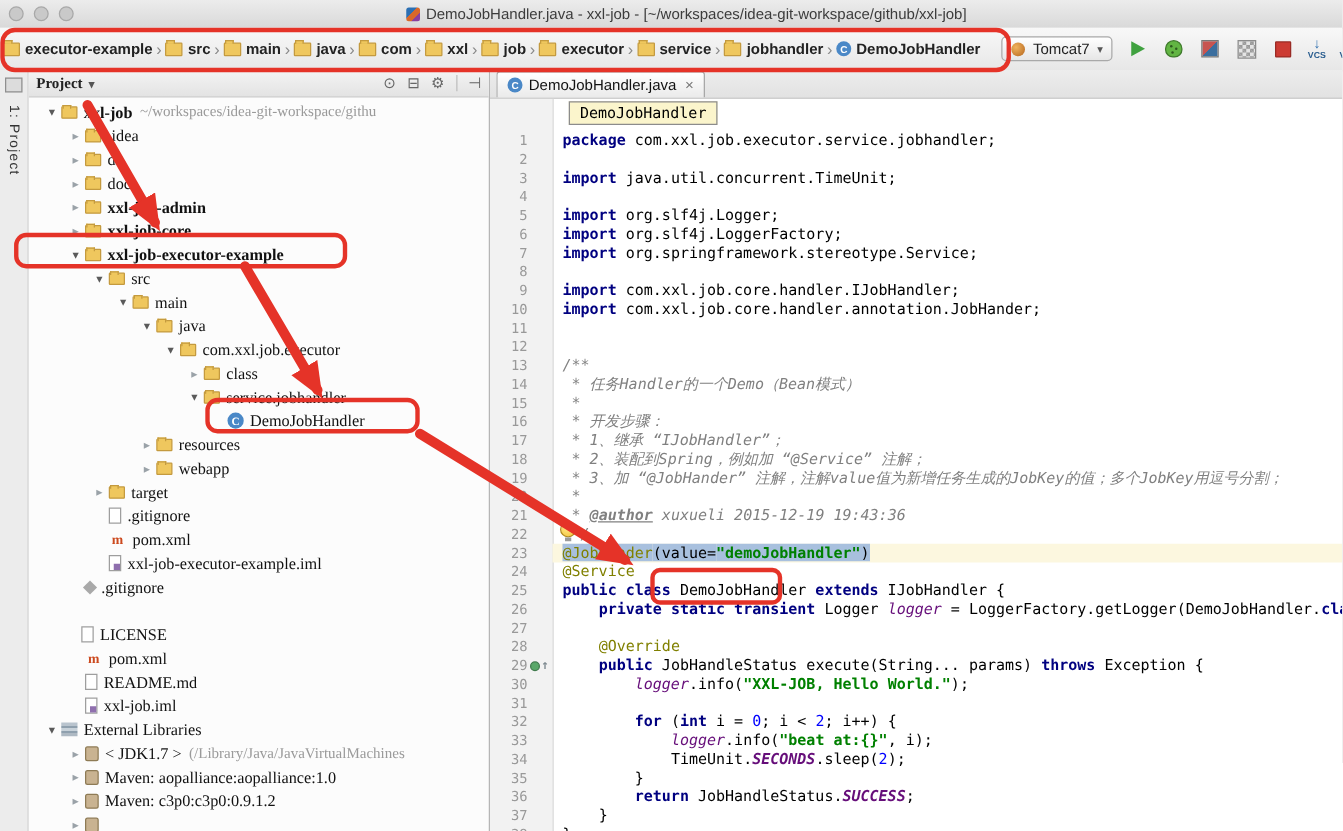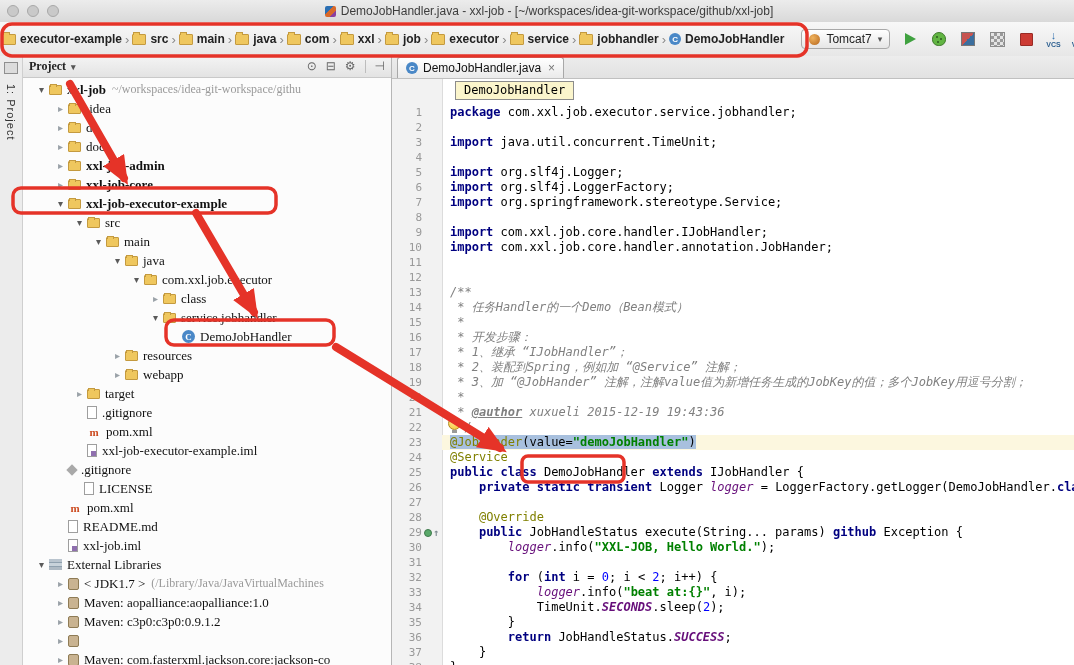--- a/index.html
+++ b/index.html
@@ -344,21 +344,21 @@
           <div class="tree-row" style="padding-left: 50px;">
             <span class="tree-arrow"></span>
             <span class="tree-icon icon-iml"></span>
             <span class="tree-label">xxl-job-executor-example.iml</span>
           </div>
           <div class="tree-row" style="padding-left: 31px;">
             <span class="tree-arrow"></span>
             <span class="tree-icon icon-git"></span>
             <span class="tree-label">.gitignore</span>
           </div>
-          <div class="tree-row" style="padding-left: 47px;">
+          <div class="tree-row" style="padding-left: 28px; margin-top: 19px;">
             <span class="tree-arrow"></span>
             <span class="tree-icon icon-file"></span>
             <span class="tree-label">LICENSE</span>
           </div>
           <div class="tree-row" style="padding-left: 31px;">
             <span class="tree-arrow"></span>
             <span class="tree-icon icon-maven">m</span>
             <span class="tree-label">pom.xml</span>
           </div>
           <div class="tree-row" style="padding-left: 31px;">
@@ -553,21 +553,21 @@
               <span class="gutter-num">28</span>
               <span class="gutter-icons"></span>
               <span class="code-text"><span class="tok tok-pl">    </span><span class="tok tok-ann">@Override</span></span>
             </div>
             <div class="code-line">
               <span class="gutter-num">29</span>
               <span class="gutter-icons">
                 <span class="g-dot"></span>
                 <span class="g-up">↑</span>
               </span>
-              <span class="code-text"><span class="tok tok-pl">    </span><span class="tok tok-kw">public </span><span class="tok tok-pl">JobHandleStatus execute(String... params) </span><span class="tok tok-kw">github </span><span class="tok tok-pl">Exception {</span></span>
+              <span class="code-text"><span class="tok tok-pl">    </span><span class="tok tok-kw">public </span><span class="tok tok-pl">JobHandleStatus execute(String... params) </span><span class="tok tok-kw">throws </span><span class="tok tok-pl">Exception {</span></span>
             </div>
             <div class="code-line">
               <span class="gutter-num">30</span>
               <span class="gutter-icons"></span>
               <span class="code-text"><span class="tok tok-pl">        </span><span class="tok tok-fld">logger</span><span class="tok tok-pl">.info(</span><span class="tok tok-str">"XXL-JOB, Hello World."</span><span class="tok tok-pl">);</span></span>
             </div>
             <div class="code-line">
               <span class="gutter-num">31</span>
               <span class="gutter-icons"></span>
               <span class="code-text"></span>

